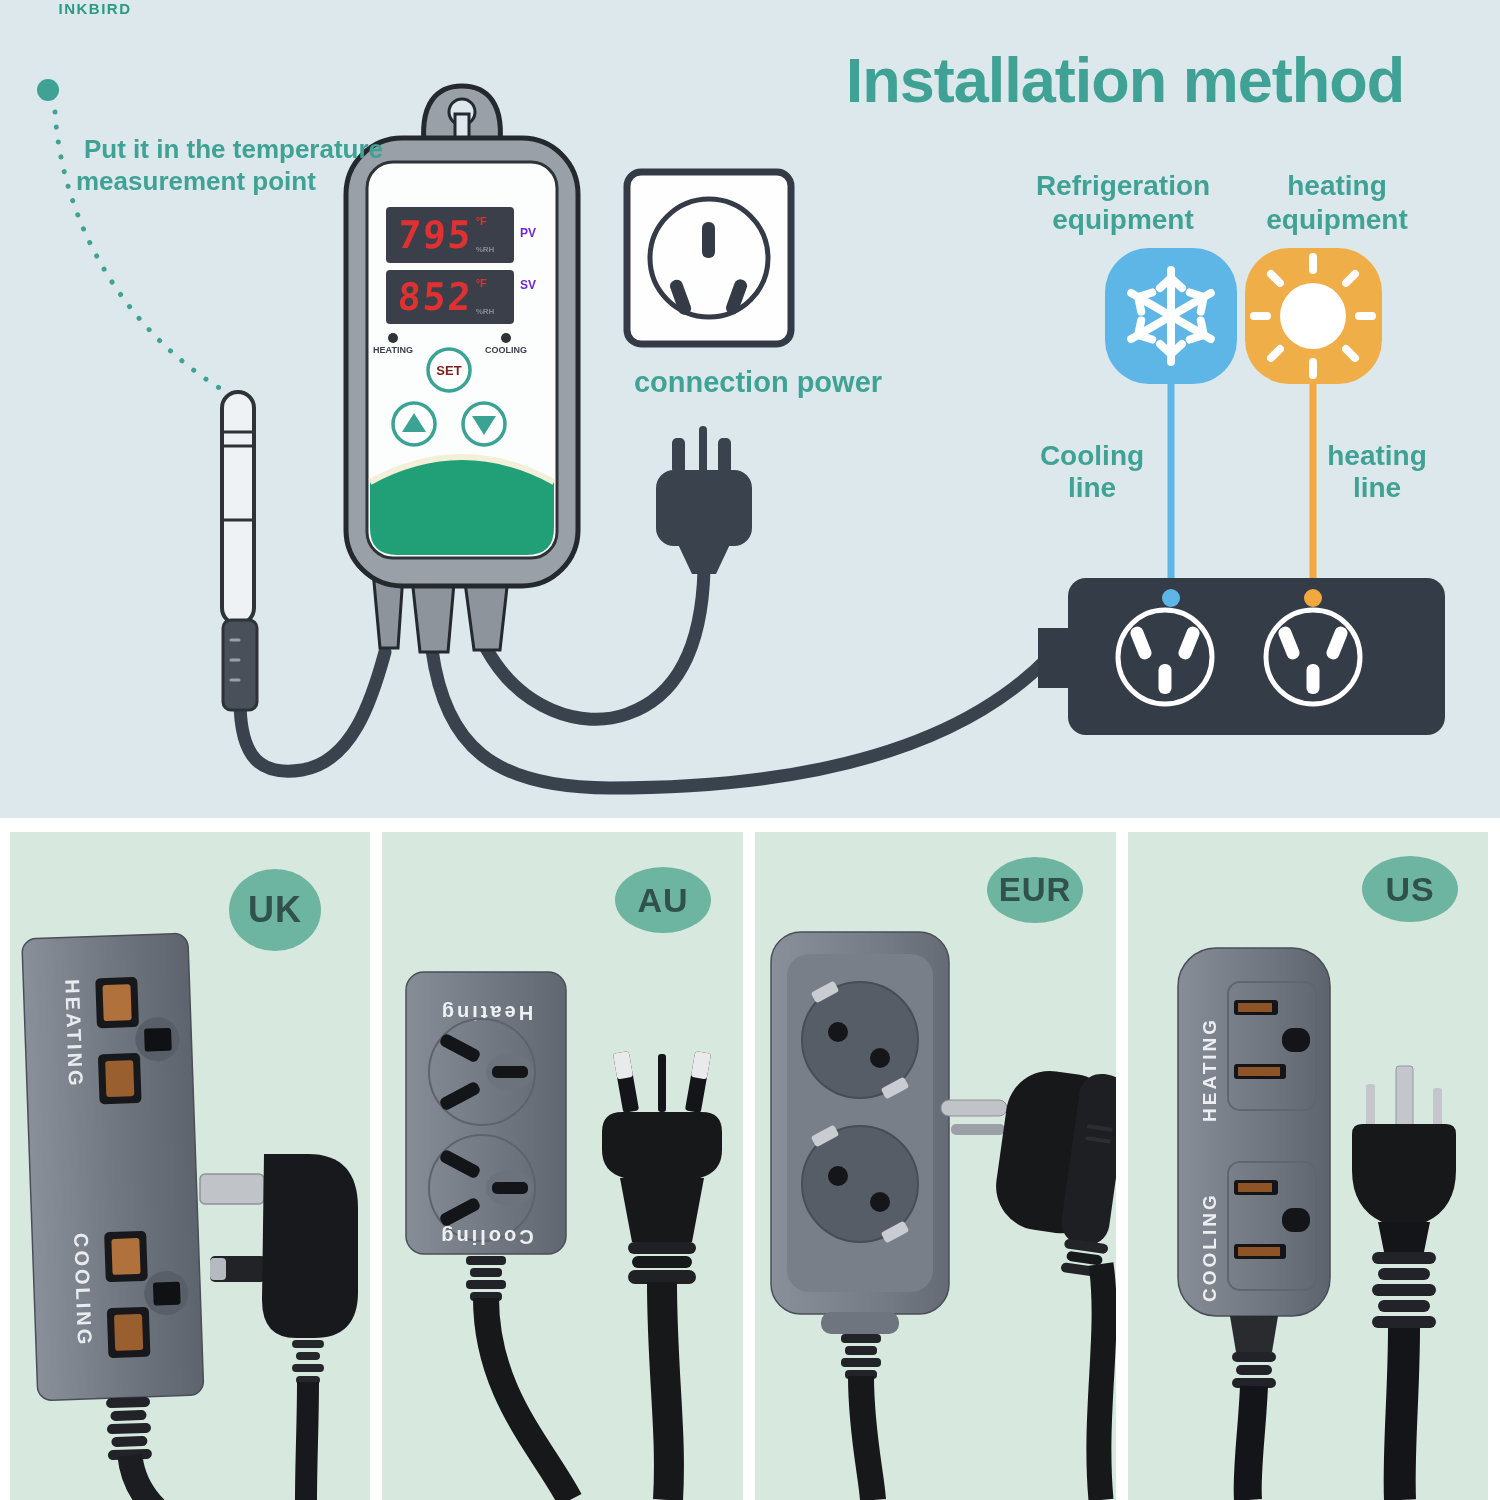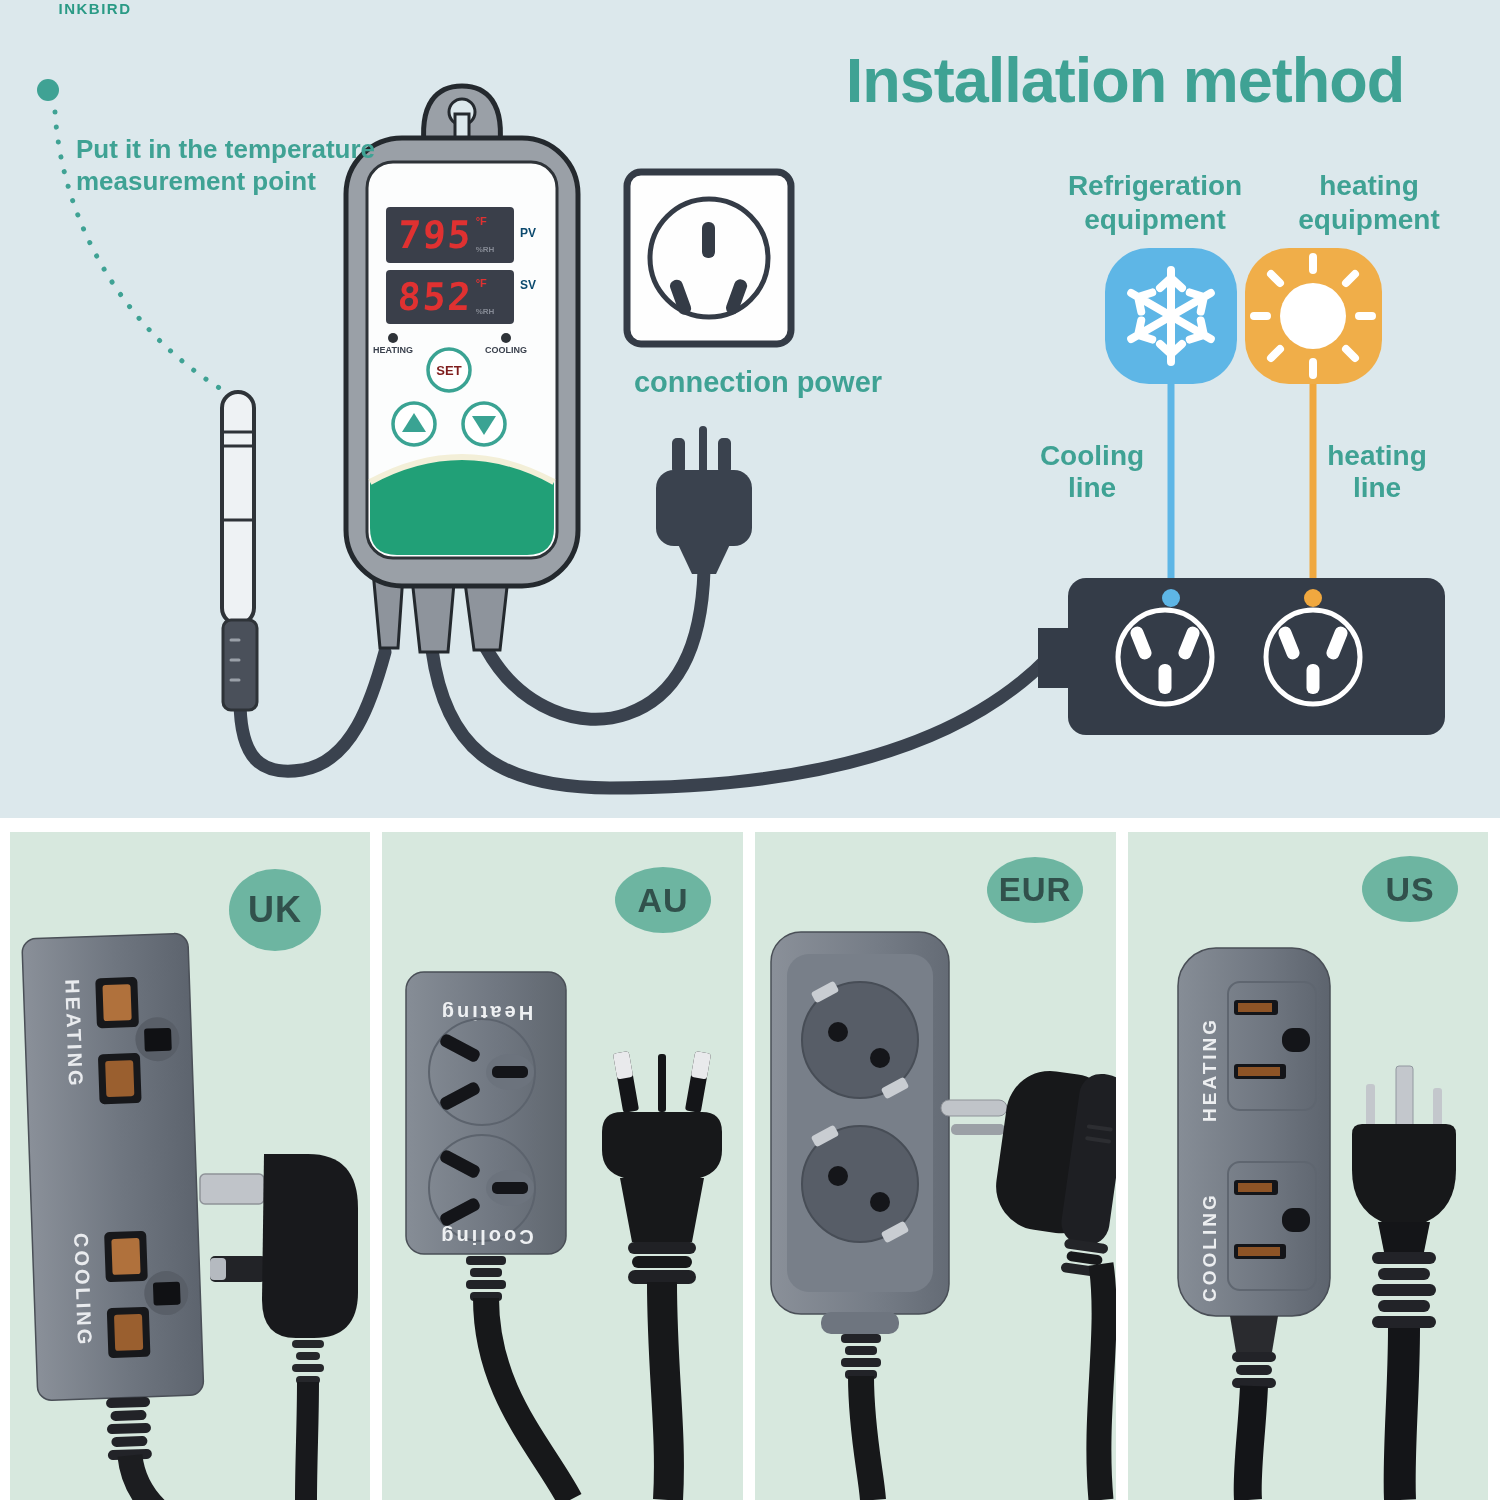--- a/index.html
+++ b/index.html
@@ -6,40 +6,40 @@
   body{
     width:1500px;height:1500px;position:relative;background:#ffffff;
     font-family:"Liberation Sans", sans-serif;overflow:hidden;
   }
   .top-section{position:absolute;left:0;top:0;width:1500px;height:818px;background:#dce8ec;}
   .top-section svg{position:absolute;left:0;top:0;}
   .txt{position:absolute;color:#3fa294;white-space:nowrap;}
   .ctr{transform:translateX(-50%);text-align:center;}
   #main-title{left:1125px;top:44px;font-size:63px;font-weight:800;letter-spacing:-1px;}
   #sensor-title{left:80px;top:68px;font-size:37px;font-weight:800;}
-  #sensor-sub1{left:76px;top:134px;font-size:26px;font-weight:600;}
+  #sensor-sub1{left:84px;top:134px;font-size:26px;font-weight:600;}
   #sensor-sub2{left:76px;top:166px;font-size:26px;font-weight:600;}
   #connection-power{left:710px;top:366px;font-size:29px;font-weight:600;margin-left:48px;}
-  .equip{font-size:28px;font-weight:700;margin-left:32px;}
+  .equip{font-size:28px;font-weight:700;}
   #refrig-1{left:1123px;top:170px;} #refrig-2{left:1123px;top:204px;}
   #heateq-1{left:1337px;top:170px;} #heateq-2{left:1337px;top:204px;}
   .linelbl{font-size:28px;font-weight:700;}
   #coolline-1{left:1092px;top:440px;} #coolline-2{left:1092px;top:472px;}
   #heatline-1{left:1377px;top:440px;} #heatline-2{left:1377px;top:472px;}
   
   #brand{left:367px;top:179px;width:190px;text-align:center;font-size:15px;font-weight:800;
          color:#2a9a85;letter-spacing:1.5px;}
   .disp{position:absolute;left:386px;width:128px;display:flex;align-items:center;padding-left:12px;box-sizing:border-box;}
   #disp1{top:207px;height:56px;} #disp2{top:270px;height:54px;}
   .digits{font-family:"DejaVu Sans Mono", monospace;font-weight:bold;color:#e03131;
           font-size:38px;transform:skewX(-4deg);letter-spacing:2px;line-height:1;}
   .disp-side{display:flex;flex-direction:column;justify-content:space-between;height:38px;margin-left:3px;}
   .disp-unit{color:#e03131;font-size:11px;font-weight:bold;line-height:1;}
   .disp-sub{color:#858a94;font-size:8px;font-weight:bold;line-height:1;}
-  .pvsv{position:absolute;left:520px;font-size:12px;font-weight:700;color:#0c4a6e;}
+  .pvsv{position:absolute;left:520px;font-size:12px;font-weight:700;color:#6d28d9;}
   #pv-label{top:226px;} #sv-label{top:278px;}
   .indlbl{position:absolute;width:60px;text-align:center;font-size:9px;font-weight:700;color:#3a414d;}
   #heat-ind{left:363px;top:345px;} #cool-ind{left:476px;top:345px;}
   #set-btn{position:absolute;left:428px;top:349px;width:42px;height:42px;display:flex;
            align-items:center;justify-content:center;font-size:13px;font-weight:800;color:#7f1d1d;}
   
   .panel{position:absolute;top:832px;height:668px;background:#d7e8de;overflow:hidden;}
   #panel-uk{left:10px;width:360px;} #panel-au{left:382px;width:361px;}
   #panel-eur{left:755px;width:361px;} #panel-us{left:1128px;width:360px;}
   .panel svg{position:absolute;left:0;top:0;}

